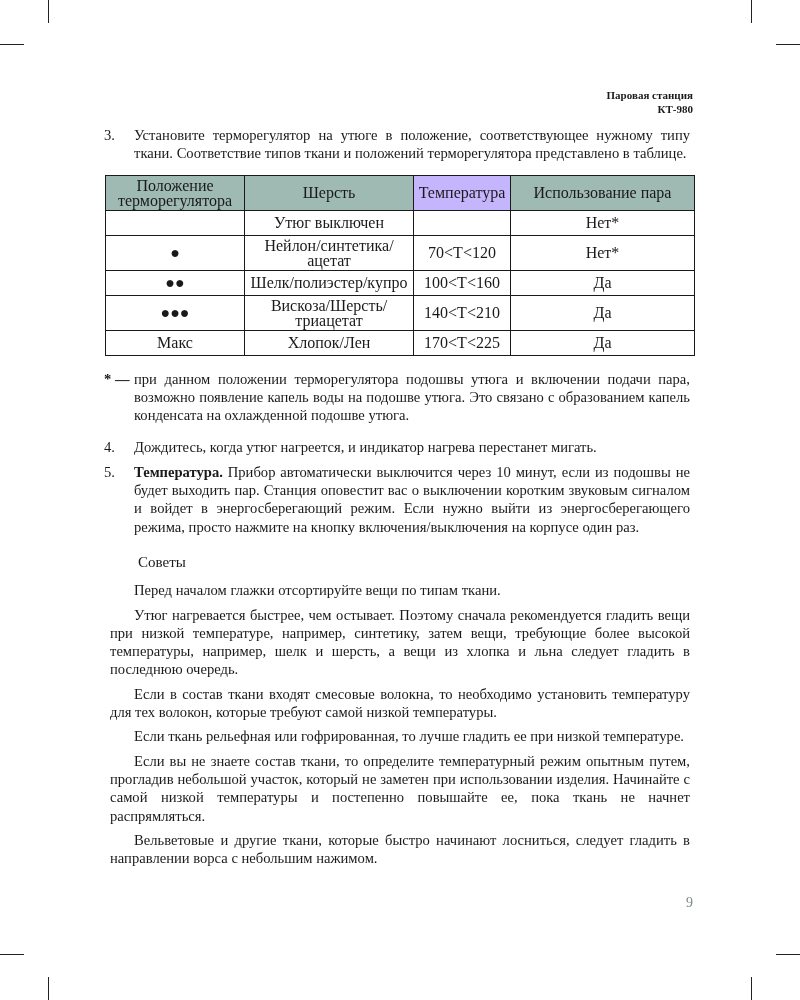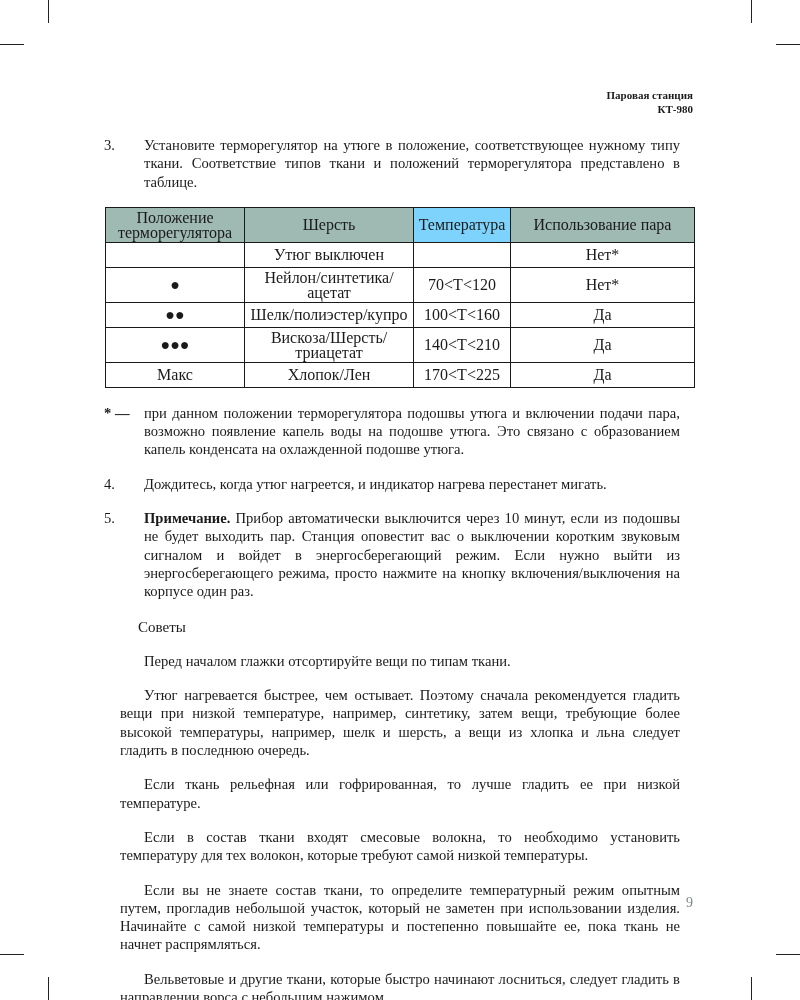--- a/index.html
+++ b/index.html
@@ -7,21 +7,21 @@
          font-family: "Liberation Serif", "DejaVu Serif", serif; color: #1a1a1a; }
   .crop { position: absolute; background: #222; }
   .header { position: absolute; right: 107px; top: 88px; text-align: right;
             font-size: 11px; line-height: 14px; margin-left: 40px; }
   .header .t1 { font-weight: bold; }
   .header .t2 { font-weight: bold; }
   .content { position: absolute; left: 104px; width: 592px; top: 120px;
              font-size: 14.6px; line-height: 18.3px; text-align: justify; }
   .step { position: relative; padding-left: 24px; }
   .step .num { position: absolute; left: 0; top: 0; }
-  p { margin: 16px; }
+  p { margin: 6px; }
   table { border-collapse: collapse; width: 590px; margin: 12px 0 0 1px; font-size: 16px; line-height: 15px; }
   th, td { border: 1.5px solid #1a1a1a; text-align: center; vertical-align: middle; padding: 2px 4px; }
   th { background: #9fb9b3; font-weight: normal; height: 30px; }
   td { height: 20px; }
   td.tall { height: 30px; }
   col.c1 { width: 139px; } col.c2 { width: 169px; } col.c3 { width: 97px; } col.c4 { width: 184px; }
   .footnote { position: relative; padding-left: 24px; margin-top: 14px; }
   .footnote .mark { position: absolute; left: 0; top: 0; font-weight: bold; }
   .steps2 { margin-top: 14px; }
   .note-label { font-weight: bold; }
@@ -57,21 +57,21 @@
     <colgroup>
         <col class="c1">
         <col class="c2">
         <col class="c3">
         <col class="c4">
       </colgroup>
     <thead>
       <tr>
         <th style="background: rgb(159, 185, 179);">Положение терморегулятора</th>
         <th style="background: rgb(159, 185, 179);">Шерсть</th>
-        <th style="background: #7dd3fc;">Температура</th>
+        <th style="background: #c4b5fd;">Температура</th>
         <th style="background: rgb(159, 185, 179);">Использование пара</th>
       </tr>
     </thead>
     <tbody>
       <tr>
         <td></td>
         <td>Утюг выключен</td>
         <td></td>
         <td>Нет*</td>
       </tr>
@@ -107,28 +107,28 @@
     <p>при данном положении терморегулятора подошвы утюга и включении подачи пара, возможно появление капель воды на подошве утюга. Это связано с образованием капель конденсата на охлажденной подошве утюга.</p>
   </div>
 
   <div class="steps2">
     <div class="step">
       <span class="num">4.</span>
       <p>Дождитесь, когда утюг нагреется, и индикатор нагрева перестанет мигать.</p>
     </div>
     <div class="step">
       <span class="num">5.</span>
-      <p><span class="note-label">Примечание.</span><span> Прибор автоматически выключится через 10 минут, если из подошвы не будет выходить пар. Станция оповестит вас о выключении коротким звуковым сигналом и войдет в энергосберегающий режим. Если нужно выйти из энергосберегающего режима, просто нажмите на кнопку включения/выключения на корпусе один раз.</span></p>
+      <p><span class="note-label">Температура.</span><span> Прибор автоматически выключится через 10 минут, если из подошвы не будет выходить пар. Станция оповестит вас о выключении коротким звуковым сигналом и войдет в энергосберегающий режим. Если нужно выйти из энергосберегающего режима, просто нажмите на кнопку включения/выключения на корпусе один раз.</span></p>
     </div>
   </div>
 
   <div class="tips">
     <h3>Советы</h3>
     <p>Перед началом глажки отсортируйте вещи по типам ткани.</p>
     <p>Утюг нагревается быстрее, чем остывает. Поэтому сначала рекомендуется гладить вещи при низкой температуре, например, синтетику, затем вещи, требующие более высокой температуры, например, шелк и шерсть, а вещи из хлопка и льна следует гладить в последнюю очередь.</p>
+    <p>Если в состав ткани входят смесовые волокна, то необходимо установить температуру для тех волокон, которые требуют самой низкой температуры.</p>
     <p>Если ткань рельефная или гофрированная, то лучше гладить ее при низкой температуре.</p>
-    <p>Если в состав ткани входят смесовые волокна, то необходимо установить температуру для тех волокон, которые требуют самой низкой температуры.</p>
     <p>Если вы не знаете состав ткани, то определите температурный режим опытным путем, прогладив небольшой участок, который не заметен при использовании изделия. Начинайте с самой низкой температуры и постепенно повышайте ее, пока ткань не начнет распрямляться.</p>
     <p>Вельветовые и другие ткани, которые быстро начинают лосниться, следует гладить в направлении ворса с небольшим нажимом.</p>
   </div>
 </div>
 
 <div class="page-num">9</div>
 
 </body></html>

